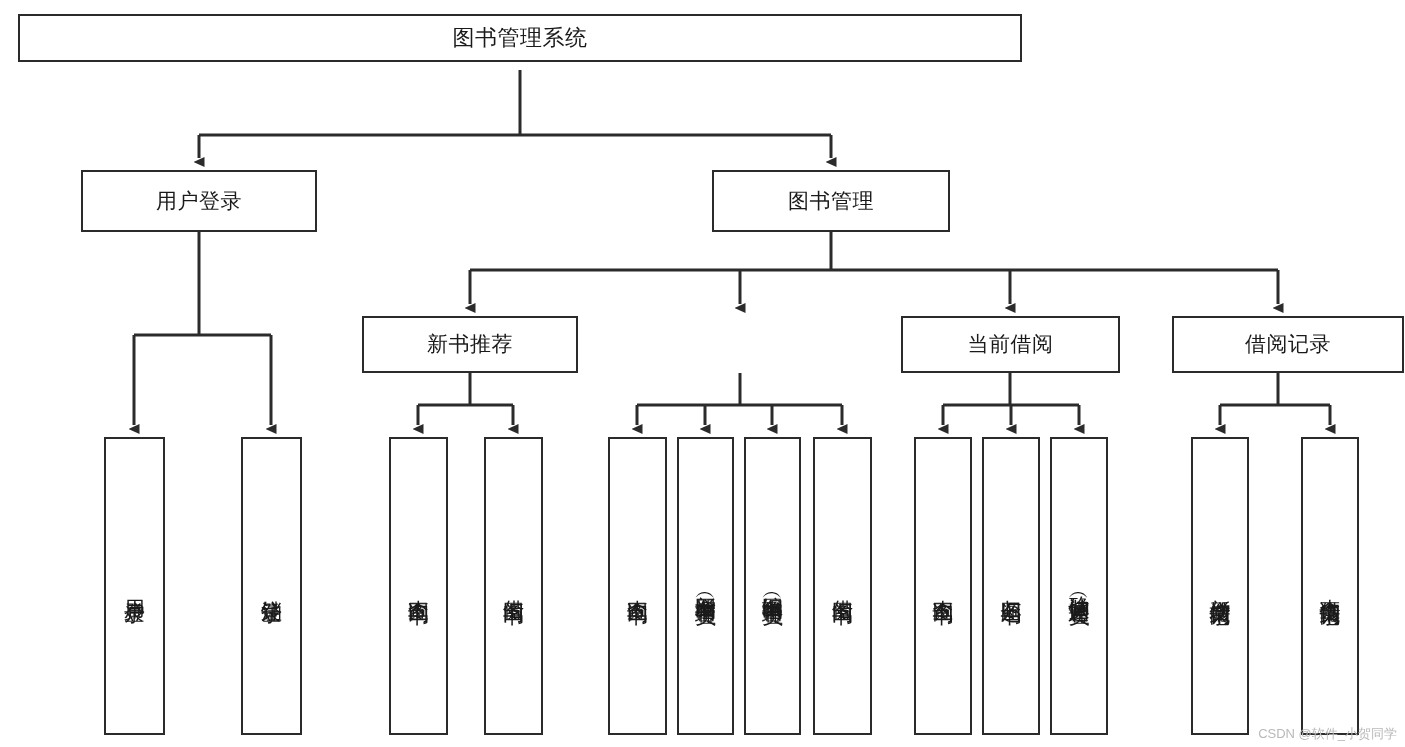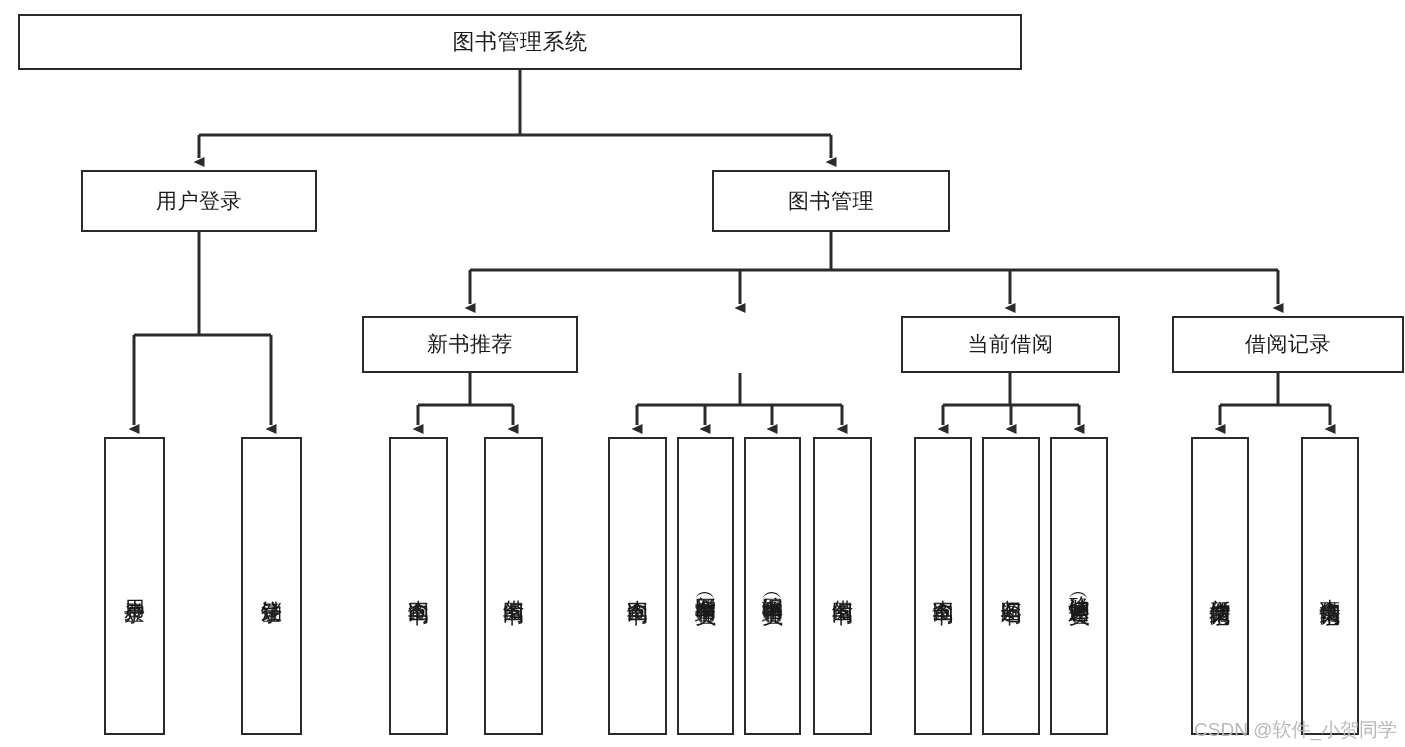--- a/index.html
+++ b/index.html
@@ -62,21 +62,21 @@
     font-size: 21px;
     line-height: 1.05;
     letter-spacing: 1.5px;
     white-space: nowrap;
     max-height: 100%;
   }
   .watermark {
     position: absolute;
     right: 8px;
     bottom: 4px;
-    font-size: 19px;
+    font-size: 13px;
     color: #b9b9b9;
     z-index: 5;
     white-space: nowrap;
     user-select: none;
   }
 </style>
 </head>
 <body>
 
 <div id="canvas">
@@ -124,21 +124,21 @@
       <path d="M1011,405 L1011,425" marker-end="url(#arrow)"></path>
       <path d="M1079,405 L1079,425" marker-end="url(#arrow)"></path>
 
       <path d="M1278,373 L1278,405"></path>
       <path d="M1220,405 L1330,405"></path>
       <path d="M1220,405 L1220,425" marker-end="url(#arrow)"></path>
       <path d="M1330,405 L1330,425" marker-end="url(#arrow)"></path>
     </g>
   </svg>
 
-  <div class="node h root" style="left:18px; top:14px; width:1004px; height:56px;">
+  <div class="node h root" style="left:18px; top:14px; width:1004px; height:48px;">
     <span class="lbl">图书管理系统</span>
   </div>
 
   <div class="node h" style="left:81px; top:170px; width:236px; height:62px;">
     <span class="lbl">用户登录</span>
   </div>
   <div class="node h" style="left:712px; top:170px; width:238px; height:62px;">
     <span class="lbl">图书管理</span>
   </div>
 

